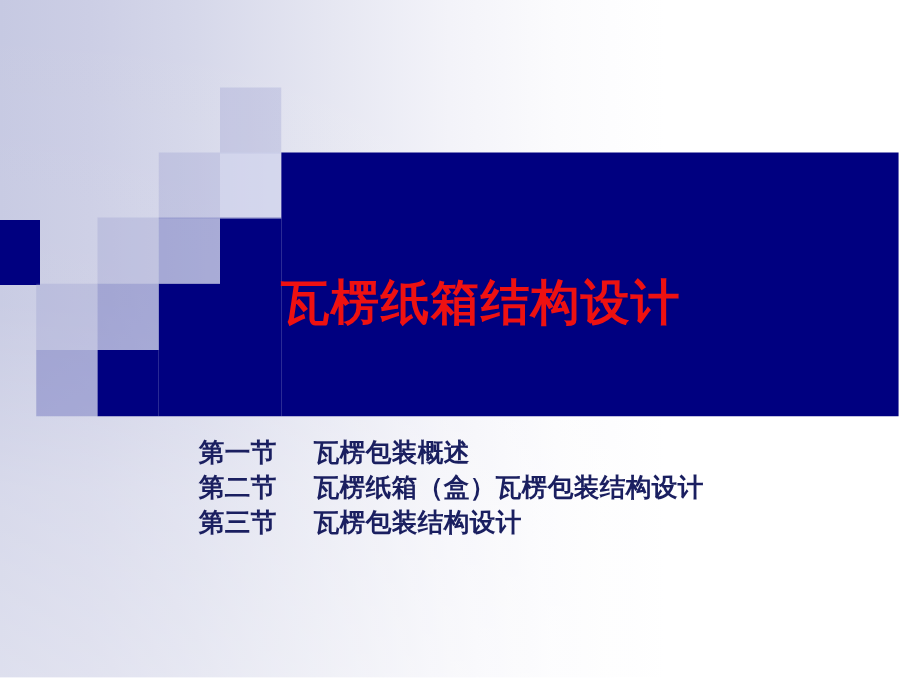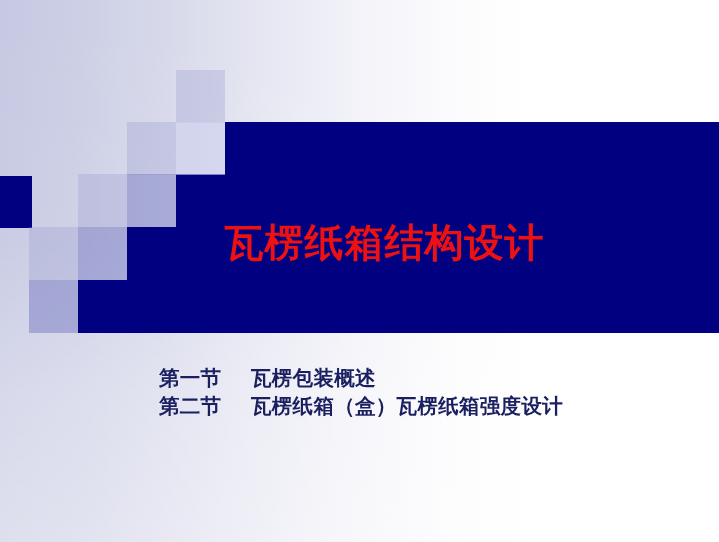--- a/index.html
+++ b/index.html
@@ -96,21 +96,21 @@
     line-height: 48px;
     letter-spacing: 1px;
     color: #ee1111;
     white-space: nowrap;
   }
 
   
   #section-list {
     position: absolute;
     left: 159px;
-    top: 364px;
+    top: 348px;
     width: 560px;
   }
   .section-row {
     font-size: 20.5px;
     font-weight: bold;
     line-height: 28px;
     color: #1a1f60;
     white-space: nowrap;
     letter-spacing: 0.3px;
   }
@@ -144,17 +144,20 @@
   <div class="sq sq-mid    sq-g"></div>
   <div class="sq sq-mid    sq-h"></div>
 
   <div id="title">瓦楞纸箱结构设计</div>
 
   <div id="section-list">
     <div class="section-row">
       <span class="section-no">第一节</span><span class="section-title">瓦楞包装概述</span>
     </div>
     <div class="section-row">
-      <span class="section-no">第二节</span><span class="section-title">瓦楞纸箱（盒）瓦楞纸箱强度设计</span>
+      <span class="section-no">第二节</span><span class="section-title">瓦楞纸箱（盒）瓦楞包装结构设计</span>
+    </div>
+    <div class="section-row">
+      <span class="section-no">第三节</span><span class="section-title">瓦楞包装结构设计</span>
     </div>
   </div>
 
 </div>
 
 </body></html>

